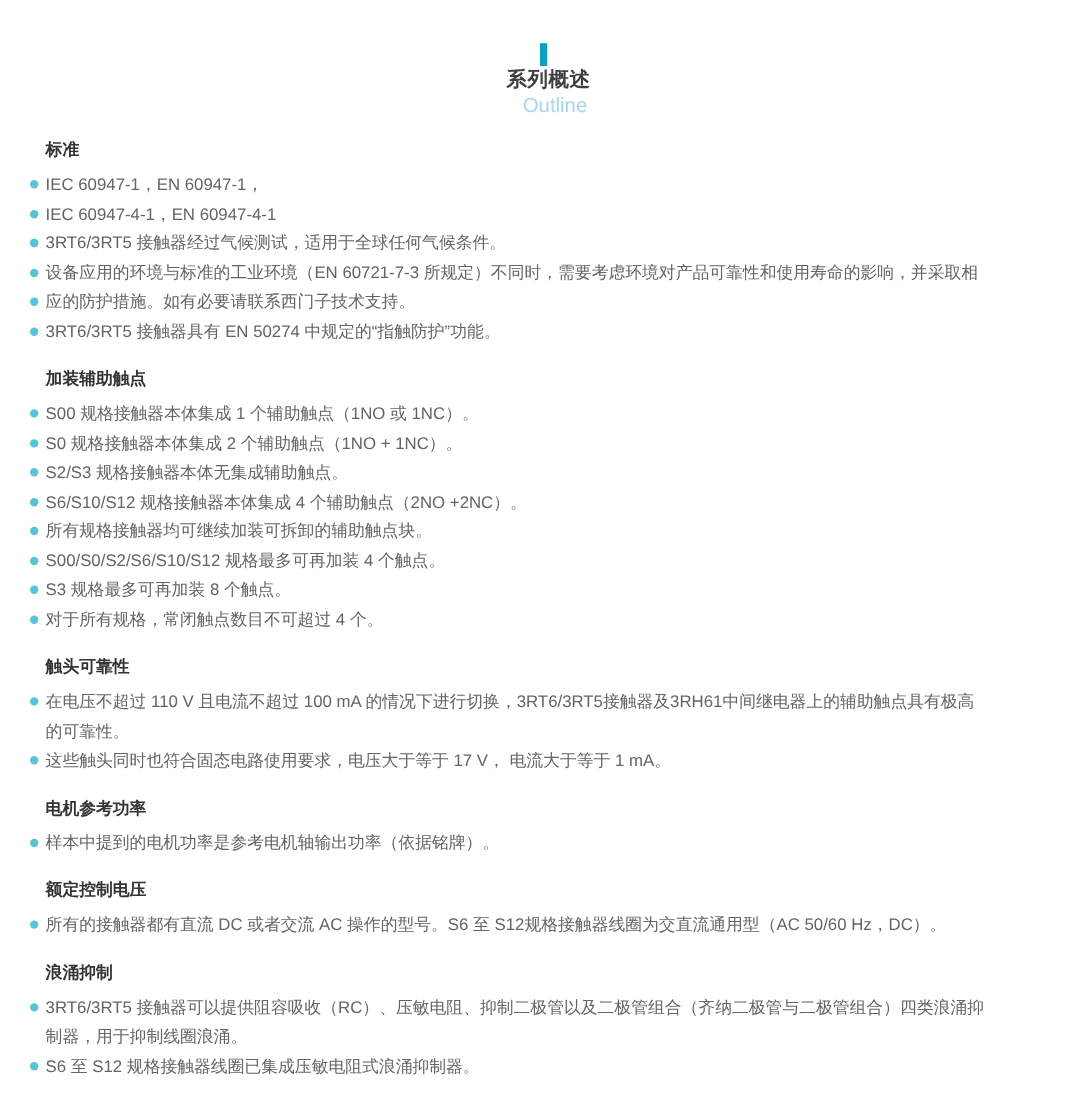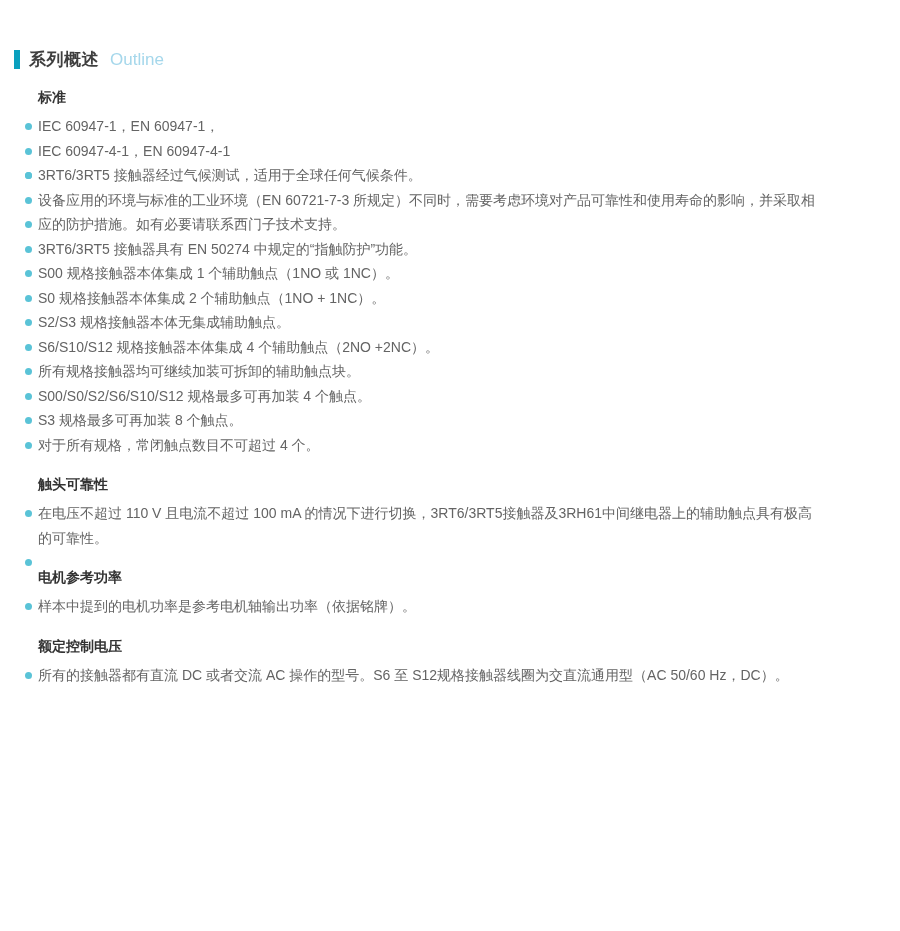--- a/index.html
+++ b/index.html
@@ -15,21 +15,22 @@
     width: 900px;
     height: 931px;
     background: #ffffff;
     font-family: "Liberation Sans", sans-serif;
     color: var(--body);
     overflow: hidden;
   }
   .page-header {
     display: flex;
     align-items: center;
-    margin: 48px 0 0 14px;
+    margin: 36px 0 0 14px;
+    flex-direction: column;
   }
   .accent-bar {
     width: 6px;
     height: 19px;
     background: var(--accent-bar);
     margin-right: 9px;
     flex: 0 0 auto;
   }
   .title-zh {
     font-size: 17px;
@@ -123,20 +124,21 @@
   </li>
 
   <li class="bullet-item">
     <span class="bullet"></span>
     <span class="item-text">3RT6/3RT5 接触器具有 EN 50274 中规定的“指触防护”功能。</span>
   </li>
 </ul>
   </section>
 
   <section class="section">
+    <h3 class="section-heading">加装辅助触点</h3>
     <ul class="bullet-list">
   <li class="bullet-item">
     <span class="bullet"></span>
     <span class="item-text">S00 规格接触器本体集成 1 个辅助触点（1NO 或 1NC）。</span>
   </li>
 
   <li class="bullet-item">
     <span class="bullet"></span>
     <span class="item-text">S0 规格接触器本体集成 2 个辅助触点（1NO + 1NC）。</span>
   </li>
@@ -177,20 +179,21 @@
     <h3 class="section-heading">触头可靠性</h3>
     <ul class="bullet-list">
   <li class="bullet-item">
     <span class="bullet"></span>
     <span class="item-text">在电压不超过 110 V 且电流不超过 100 mA 的情况下进行切换，3RT6/3RT5接触器及3RH61中间继电器上的辅助触点具有极高
 的可靠性。</span>
   </li>
 
   <li class="bullet-item">
     <span class="bullet"></span>
+    <span class="item-text">这些触头同时也符合固态电路使用要求，电压大于等于 17 V， 电流大于等于 1 mA。</span>
   </li>
 </ul>
   </section>
 
   <section class="section">
     <h3 class="section-heading">电机参考功率</h3>
     <ul class="bullet-list">
   <li class="bullet-item">
     <span class="bullet"></span>
     <span class="item-text">样本中提到的电机功率是参考电机轴输出功率（依据铭牌）。</span>
@@ -201,15 +204,30 @@
   <section class="section">
     <h3 class="section-heading">额定控制电压</h3>
     <ul class="bullet-list">
   <li class="bullet-item">
     <span class="bullet"></span>
     <span class="item-text">所有的接触器都有直流 DC 或者交流 AC 操作的型号。S6 至 S12规格接触器线圈为交直流通用型（AC 50/60 Hz，DC）。</span>
   </li>
 </ul>
   </section>
 
+  <section class="section">
+    <h3 class="section-heading">浪涌抑制</h3>
+    <ul class="bullet-list">
+  <li class="bullet-item">
+    <span class="bullet"></span>
+    <span class="item-text">3RT6/3RT5 接触器可以提供阻容吸收（RC）、压敏电阻、抑制二极管以及二极管组合（齐纳二极管与二极管组合）四类浪涌抑
+制器，用于抑制线圈浪涌。</span>
+  </li>
+
+  <li class="bullet-item">
+    <span class="bullet"></span>
+    <span class="item-text">S6 至 S12 规格接触器线圈已集成压敏电阻式浪涌抑制器。</span>
+  </li>
+</ul>
+  </section>
 
 </div>
 </div>
 
 </body></html>

